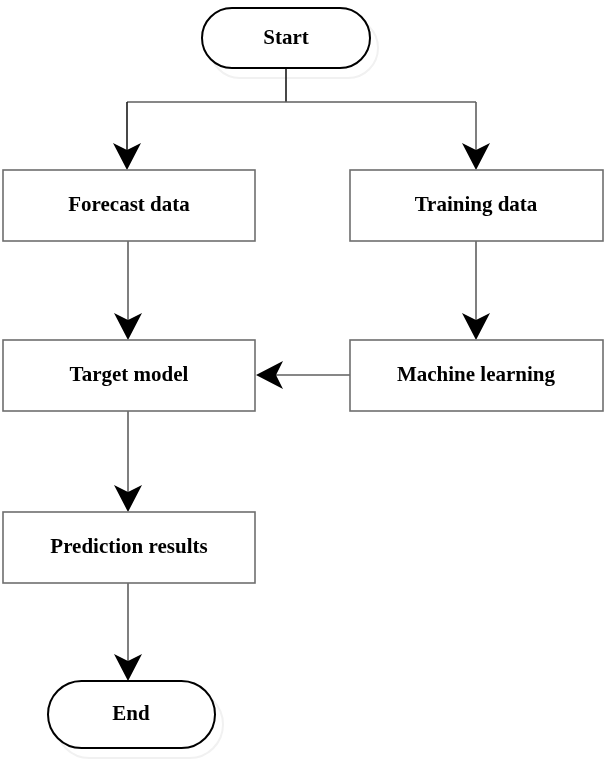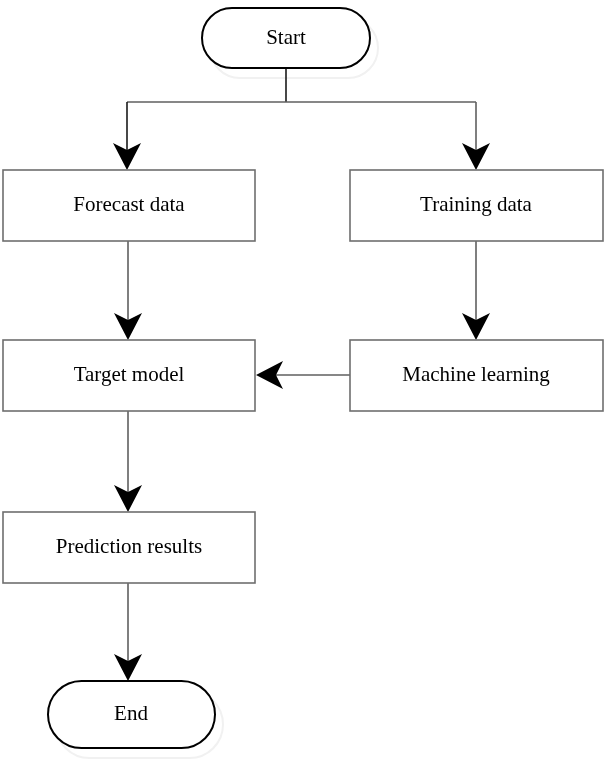--- a/index.html
+++ b/index.html
@@ -10,20 +10,21 @@
   body {
     width: 606px;
     height: 760px;
     font-family: "Liberation Serif", "DejaVu Serif", serif;
     overflow: hidden;
   }
   #flowchart-root {
     position: relative;
     width: 606px;
     height: 672px;
+    font-weight: bold;
   }
   svg.chart-svg {
     display: block;
     width: 606px;
     height: 760px;
   }
   .node-label {
     font-family: "Liberation Serif", "DejaVu Serif", serif;
     font-size: 21px;
     fill: #000000;

